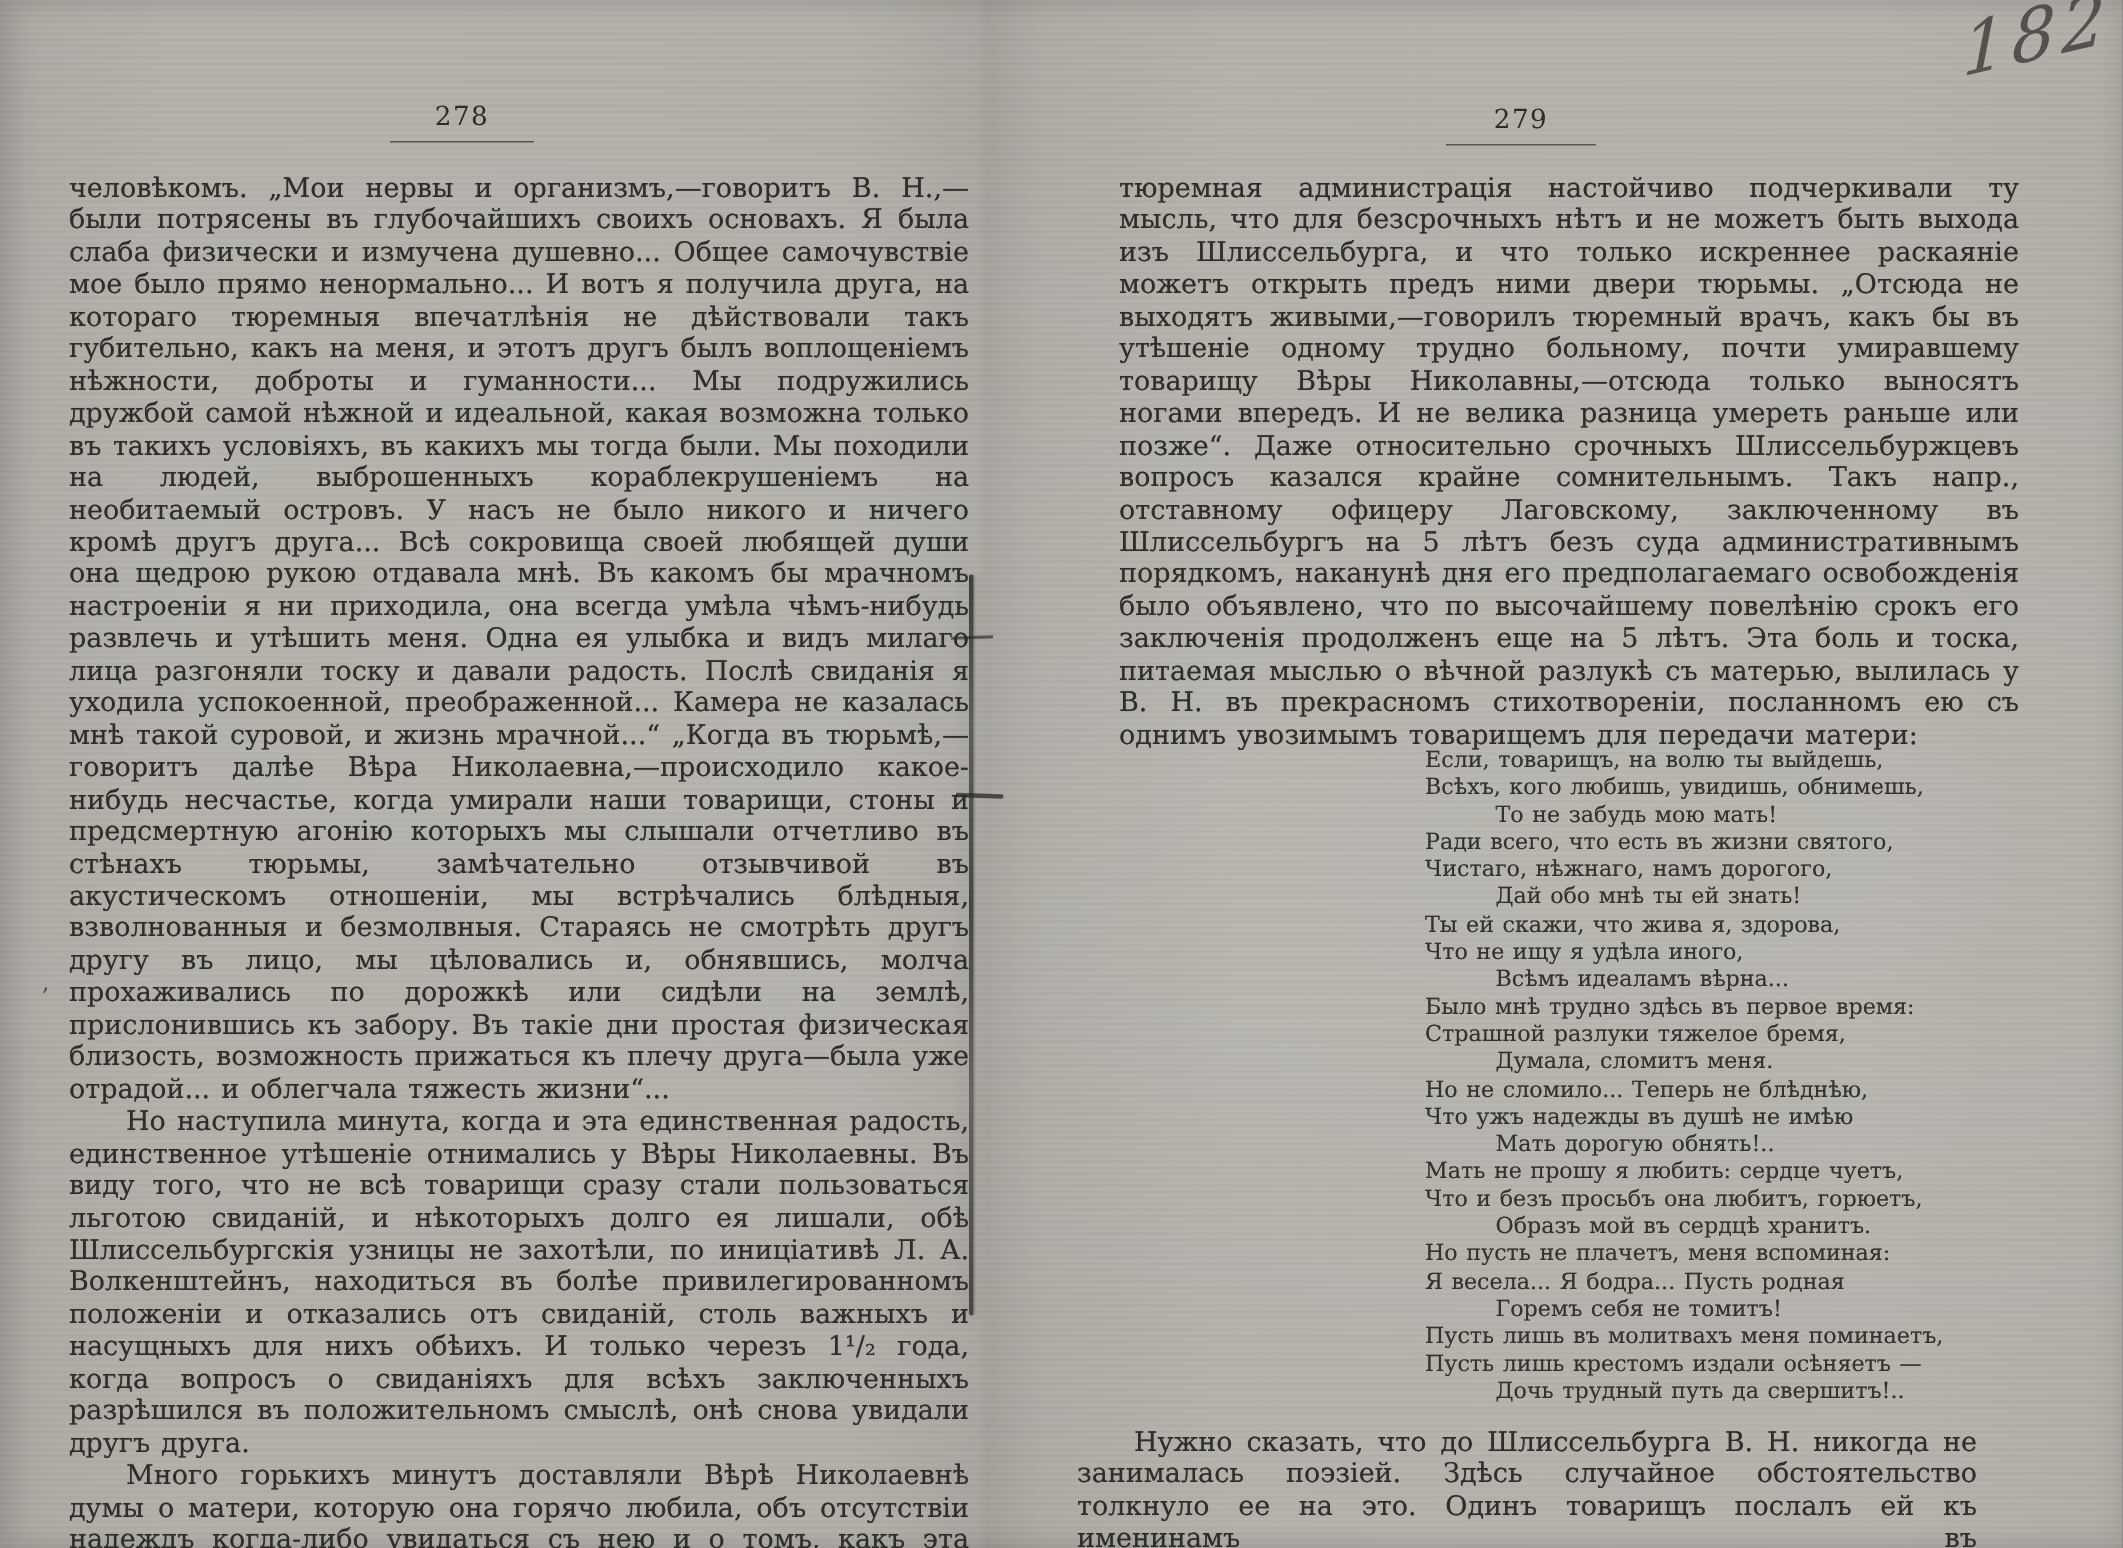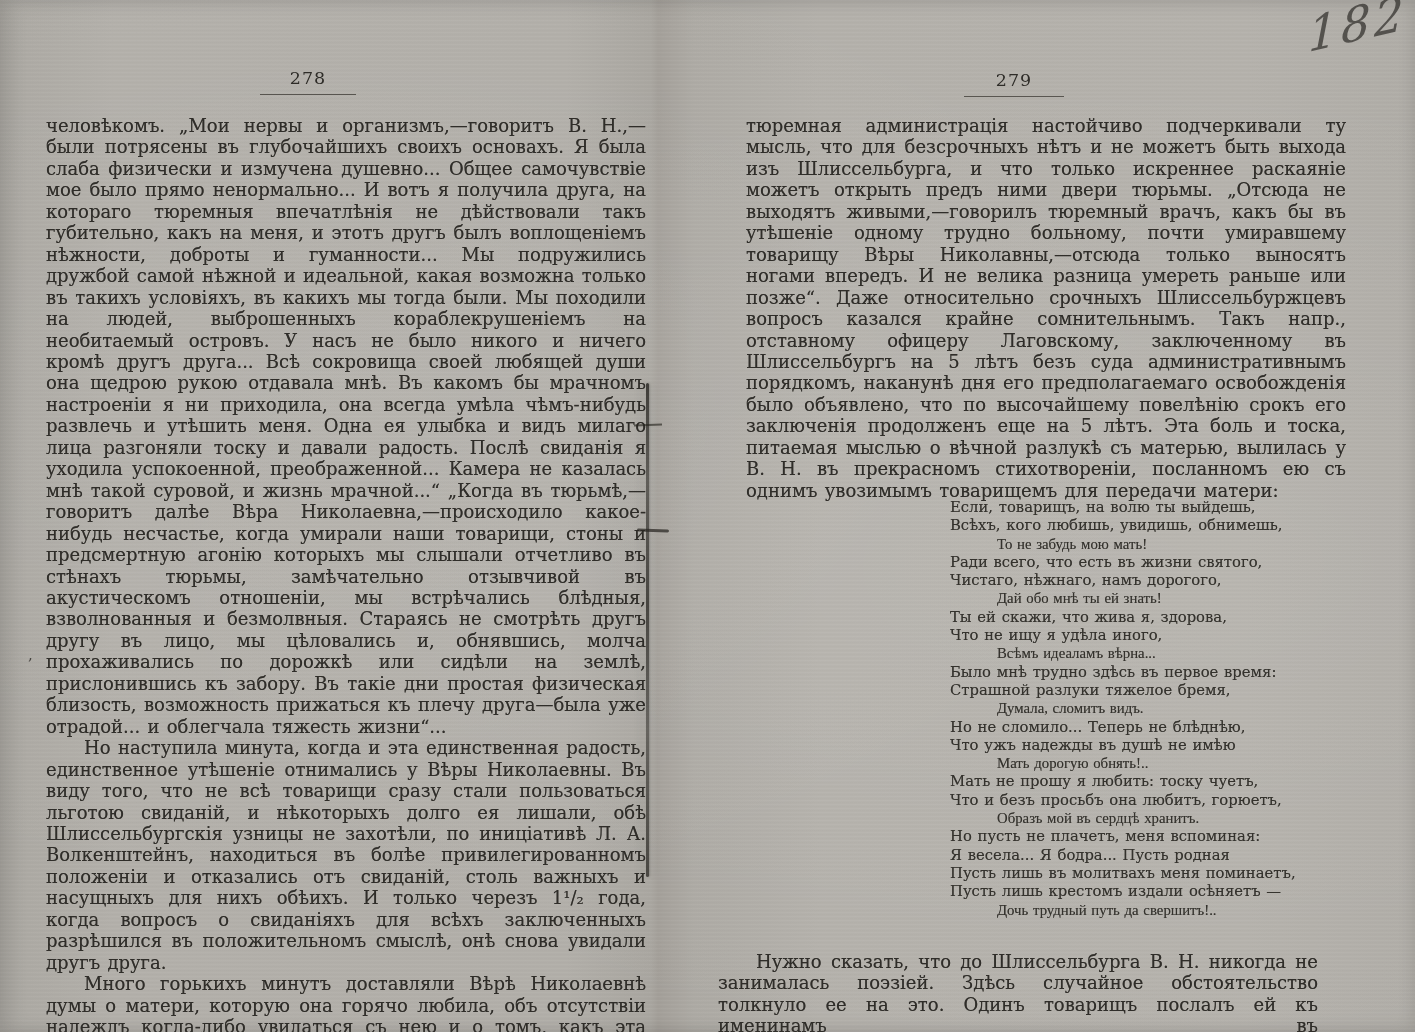--- a/index.html
+++ b/index.html
@@ -43,21 +43,21 @@
   .para.justify-last{text-align-last:justify;}
   .poem{
     position:absolute;
     font-size:14.8px;
     line-height:18.3px;
     word-spacing:1px;
     color:#34322d;
     text-shadow:0 0 0.4px rgba(50,48,43,0.5);
   }
   .poem .line{white-space:nowrap;margin-left:20px;}
-  .poem .line.indent{padding-left:47px;font-family:Liberation Serif, serif;}
+  .poem .line.indent{padding-left:47px;}
   .gutter-line{
     position:absolute;
     left:646px;top:383px;
     width:3px;height:494px;
     border-radius:2px;
     background:linear-gradient(180deg,
       rgba(32,30,26,0.78) 0%, rgba(32,30,26,0.55) 20%,
       rgba(32,30,26,0.72) 45%, rgba(32,30,26,0.50) 70%,
       rgba(32,30,26,0.70) 100%);
     box-shadow:1px 0 2px rgba(0,0,0,0.18), -5px 0 8px rgba(0,0,0,0.08), 5px 0 8px rgba(0,0,0,0.06);
@@ -122,29 +122,30 @@
         <div class="line">Всѣхъ, кого любишь, увидишь, обнимешь,</div>
         <div class="line indent">То не забудь мою мать!</div>
         <div class="line">Ради всего, что есть въ жизни святого,</div>
         <div class="line">Чистаго, нѣжнаго, намъ дорогого,</div>
         <div class="line indent">Дай обо мнѣ ты ей знать!</div>
         <div class="line">Ты ей скажи, что жива я, здорова,</div>
         <div class="line">Что не ищу я удѣла иного,</div>
         <div class="line indent">Всѣмъ идеаламъ вѣрна...</div>
         <div class="line">Было мнѣ трудно здѣсь въ первое время:</div>
         <div class="line">Страшной разлуки тяжелое бремя,</div>
-        <div class="line indent">Думала, сломитъ видъ.</div>
+        <div class="line indent">Думала, сломитъ меня.</div>
         <div class="line">Но не сломило... Теперь не блѣднѣю,</div>
         <div class="line">Что ужъ надежды въ душѣ не имѣю</div>
         <div class="line indent">Мать дорогую обнять!..</div>
-        <div class="line">Мать не прошу я любить: тоску чуетъ,</div>
+        <div class="line">Мать не прошу я любить: сердце чуетъ,</div>
         <div class="line">Что и безъ просьбъ она любитъ, горюетъ,</div>
         <div class="line indent">Образъ мой въ сердцѣ хранитъ.</div>
         <div class="line">Но пусть не плачетъ, меня вспоминая:</div>
         <div class="line">Я весела... Я бодра... Пусть родная</div>
+        <div class="line indent">Горемъ себя не томитъ!</div>
         <div class="line">Пусть лишь въ молитвахъ меня поминаетъ,</div>
         <div class="line">Пусть лишь крестомъ издали осѣняетъ —</div>
         <div class="line indent">Дочь трудный путь да свершитъ!..</div>
       </div>
     <div class="body-text" style="left:718px;top:951px;width:600px;">
         <p class="para indent justify-last">Нужно сказать, что до Шлиссельбурга В. Н. никогда не занималась поэзіей. Здѣсь случайное обстоятельство толкнуло ее на это. Одинъ товарищъ послалъ ей къ именинамъ въ</p>
       </div>
   </div>
 
   <div class="handwritten">182</div>

